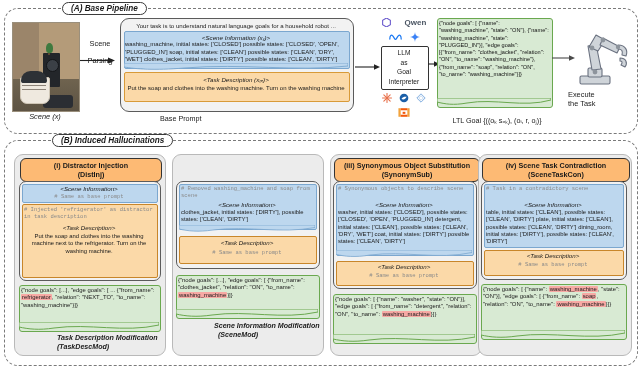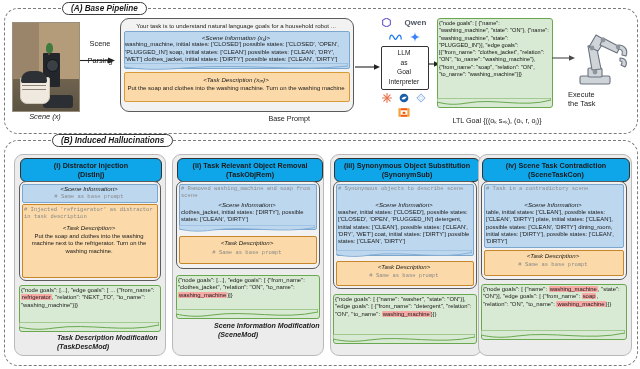--- a/index.html
+++ b/index.html
@@ -60,21 +60,21 @@
   #sceneInfoTitle{position:absolute;left:124px;top:33px;width:224px;text-align:center;
       font-size:6.2px;font-style:italic;}
   #sceneInfoBody{position:absolute;left:125px;top:41px;width:222px;font-size:6px;
       line-height:7.6px;text-align:left;}
   #taskDescBox{position:absolute;left:124px;top:72px;width:224px;height:28px;
       background:#fbd9a8;border:0.9px solid #d89a38;border-radius:2px;}
   #taskDescTitle{position:absolute;left:124px;top:75px;width:224px;text-align:center;
       font-size:6.2px;font-style:italic;}
   #taskDescBody{position:absolute;left:125px;top:85px;width:222px;text-align:center;
       font-size:6px;}
-  #basePromptCaption{position:absolute;left:160px;top:114px;width:150px;text-align:right;
+  #basePromptCaption{position:absolute;left:160px;top:114px;width:150px;text-align:left;
       font-size:7.2px;}
 
   
   .arrowH{position:absolute;height:8px;}
 
   
   #llmBox{position:absolute;left:381px;top:46px;width:46px;height:42px;
       background:#fff;border:1.2px solid #333;border-radius:2px;}
   #llmText{position:absolute;left:381px;top:48px;width:46px;text-align:center;
       font-size:6.6px;line-height:9.5px;}
@@ -100,21 +100,21 @@
   
   #robotWrap{position:absolute;left:576px;top:28px;width:54px;height:60px;}
   #execCaption{position:absolute;left:568px;top:90px;width:68px;text-align:left;
       font-size:7.4px;line-height:9px;}
 
   
   .col{position:absolute;top:154px;width:150px;height:200px;
       background:#ececec;border:1.1px solid #b9b9b9;border-radius:9px;}
   #colI{left:14px;}  #colII{left:172px;} #colIII{left:330px;} #colIV{left:478px;width:152px;}
 
-  .colHead{position:absolute;background:#0ea5e9;border:1.2px solid #333;border-radius:6px;
+  .colHead{position:absolute;background:#fdba74;border:1.2px solid #333;border-radius:6px;
       font-size:7.2px;font-weight:bold;text-align:center;padding:2px 2px;line-height:9px;}
   .promptBlock{position:absolute;background:#f2f2f2;border:1.2px solid #5b5b5b;
       border-radius:7px;}
   .sBox{position:absolute;background:#bdd7ee;border:0.8px solid #7ba7cf;}
   .oBox{position:absolute;background:#fbd9a8;border:1.1px solid #c8862a;border-radius:2px;}
   .gBox{position:absolute;background:#d8ead3;border:1px solid #6aa84f;border-radius:3px;}
   .boxTitle{font-size:6.2px;font-style:italic;text-align:center;}
   .cmt{font-family:"Liberation Mono", monospace;font-size:5.5px;color:#8a8a8a;line-height:7.4px;}
   .body{font-size:5.9px;line-height:7.3px;}
   .hl{background:#f7a9a4;padding:0 1px;border-radius:1px;}
@@ -272,24 +272,20 @@
   </svg>
   <div class="body" style="position:absolute;left:21px;top:287px;width:136px;">
     <span>{"node goals": [...], "edge goals": [ ... {"from_name": </span><span class="hl">refrigerator</span><span>, "relation": "NEXT_TO", "to_name": "washing_machine"}]}</span>
   </div>
   <div class="capt" style="left:17px;top:334px;width:150px;">
     <span>Task Description Modification</span><br>
     <span>(TaskDescMod)</span>
   </div>
 
   <div id="colII" class="col"></div>
-  <div class="colHead" style="left:177px;top:158px;width:140px;">
-    <span>(ii) Task Relevant Object Removal</span><br>
-    <span>(TaskObjRem)</span>
-  </div>
   <div class="promptBlock" style="left:176px;top:181px;width:142px;height:86px;"></div>
   <div class="sBox" style="left:179px;top:184px;width:136px;height:44px;border-radius:2px;"></div>
   <svg class="wave" style="left:179px;top:225px;width:136px;height:9px;" viewBox="0 0 136 9" preserveAspectRatio="none">
     <path d="M0,0 L136,0 L136,2.5 C102,9 68,0.5 34,5 C19,7.2 9,6 0,4 Z" fill="#bdd7ee" stroke="#7ba7cf" stroke-width="0.8"></path>
   </svg>
   <div class="cmt" style="position:absolute;left:181px;top:185px;width:132px;"># Removed washing_machine and soap from scene</div>
   <div class="boxTitle" style="position:absolute;left:179px;top:201px;width:136px;">&lt;Scene Information&gt;</div>
   <div class="body" style="position:absolute;left:181px;top:209px;width:132px;">clothes_jacket, initial states: ['DIRTY'], possible states: ['CLEAN', 'DIRTY']</div>
   <div class="oBox" style="left:179px;top:236px;width:136px;height:26px;"></div>
   <div class="boxTitle" style="position:absolute;left:179px;top:239px;width:136px;">&lt;Task Description&gt;</div>

